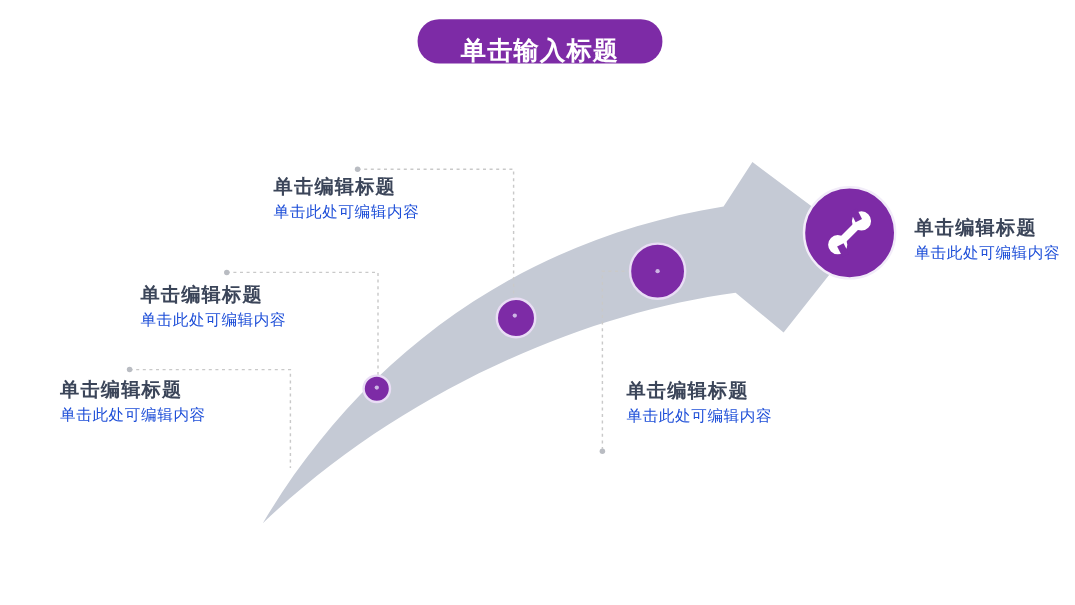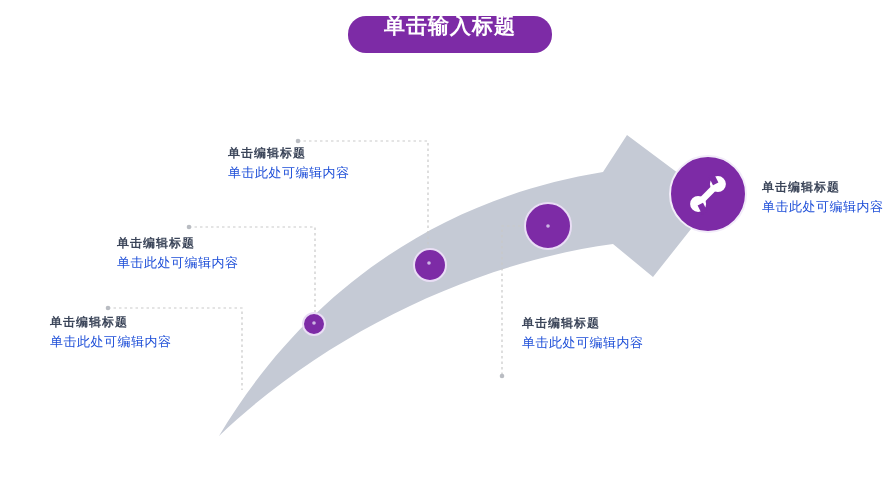--- a/index.html
+++ b/index.html
@@ -7,32 +7,32 @@
     position:relative;
     width:896px;height:504px;
     background:#ffffff;
     overflow:hidden;
     font-family:"DejaVu Sans","Liberation Sans",sans-serif;
   }
   
   .title-banner{
     position:absolute;left:348px;top:16px;width:204px;height:37px;
     background:#7d2ba6;border-radius:18px;
-    display:flex;align-items:flex-start;justify-content:center;
+    display:flex;align-items:flex-end;justify-content:center;
   }
   .title-banner span{
     color:#ffffff;font-size:21px;font-weight:bold;letter-spacing:1px;
     line-height:1;
   }
   
   .diagram-svg{position:absolute;left:0;top:0;}
   
   .step-text{position:absolute;}
   .step-text h3{
-    margin:0;font-size:12px;font-weight:bold;color:#3b4559;
+    margin:0;font-size:16px;font-weight:bold;color:#3b4559;
     letter-spacing:1px;line-height:1.25;white-space:nowrap;
   }
   .step-text p{
     margin:4px 0 0 0;font-size:13px;color:#1d4ed8;
     letter-spacing:0.5px;line-height:1.2;white-space:nowrap;
   }
   .step-a{left:228px;top:146px;}
   .step-b{left:117px;top:236px;}
   .step-c{left:50px;top:315px;}
   .step-d{left:522px;top:316px;}

